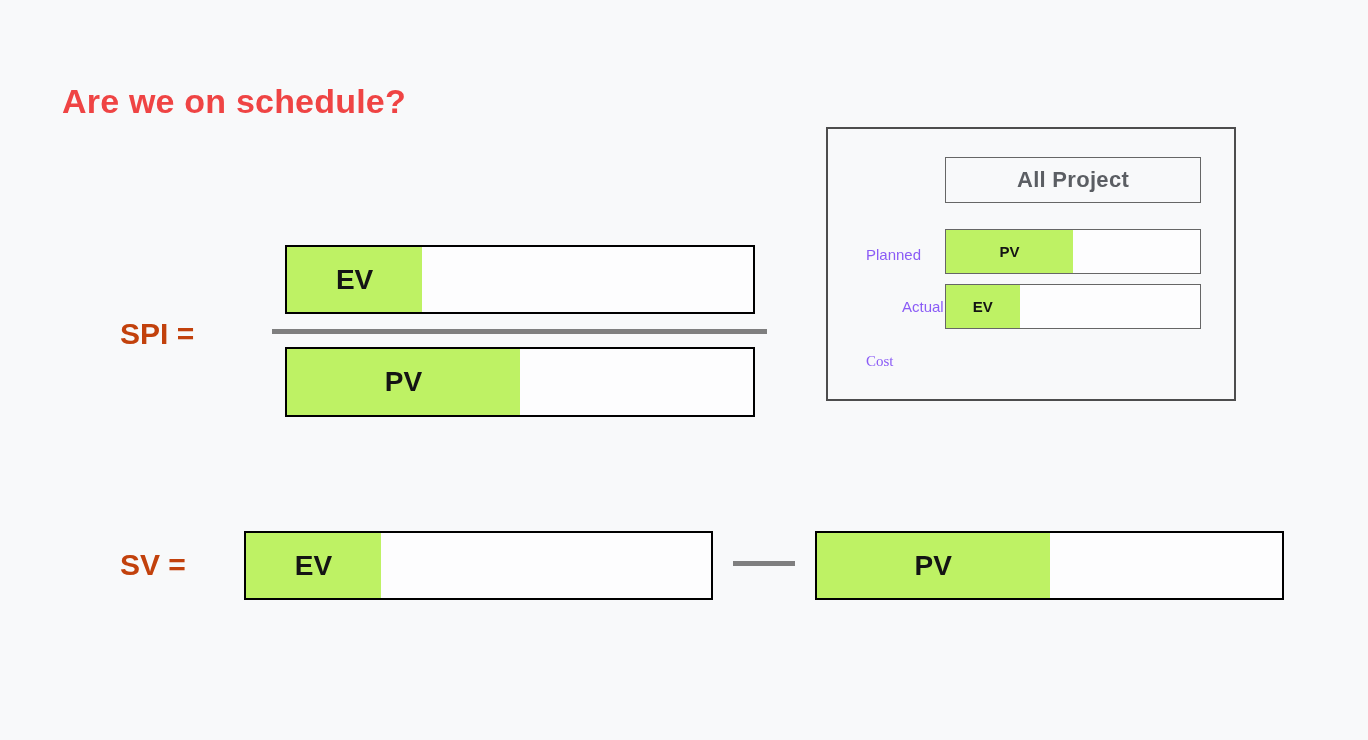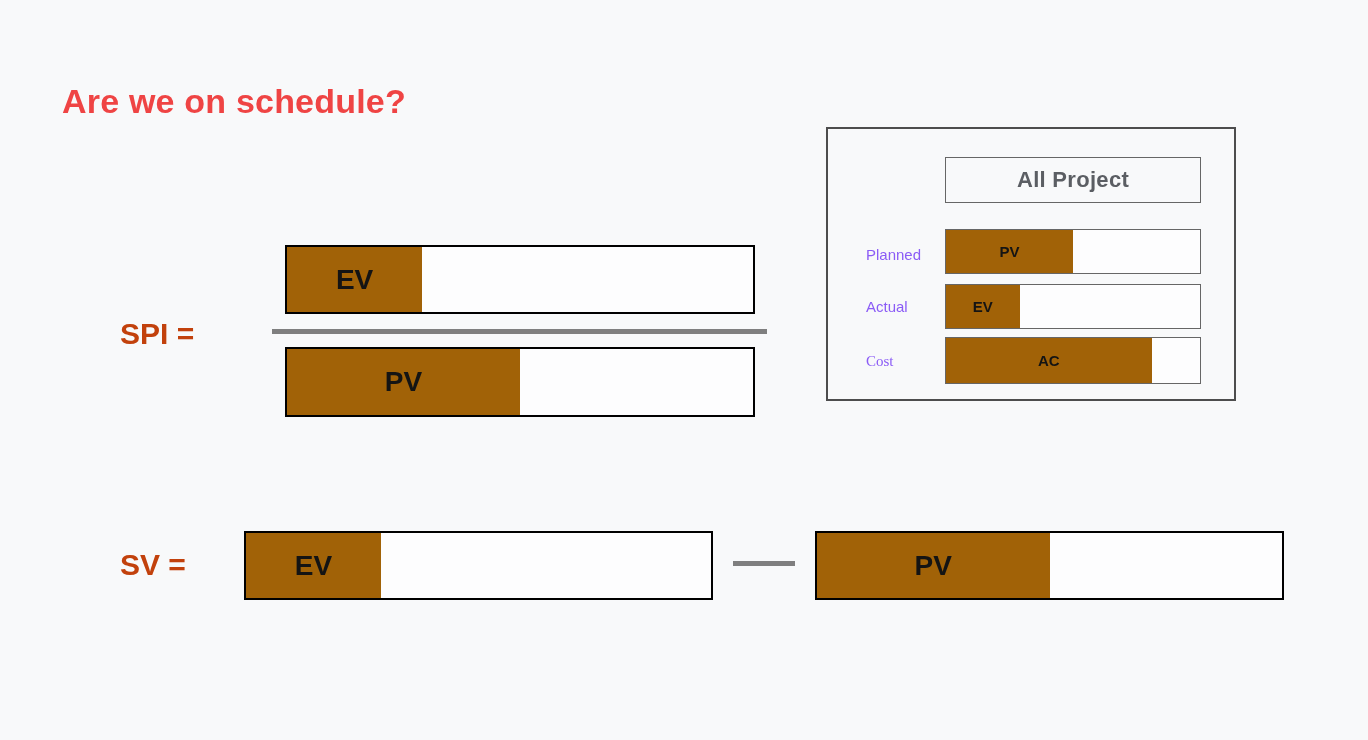--- a/index.html
+++ b/index.html
@@ -25,21 +25,21 @@
     line-height: 36px;
   }
 
   
   .bar-big {
     background: #fdfdfe;
     border: 2.5px solid #000;
   }
   .bar-fill {
     height: 100%;
-    background: #a16207;
+    background: #bef264;
     display: flex; align-items: center; justify-content: center;
   }
   .bar-big .bar-fill span {
     font-size: 28px; font-weight: bold; color: #141414;
   }
 
   .fraction-bar, .minus-operator {
     background: #7f7f7f;
   }
 
@@ -97,33 +97,28 @@
     <span>All Project</span>
   </div>
 
   <div class="legend-row-label" style="top:117px;">Planned</div>
   <div class="bar-small" style="top:100px; height:45px;">
     <div class="bar-fill" style="width: 50%;">
       <span>PV</span>
     </div>
   </div>
 
-  <div class="legend-row-label" style="top:169px;">Actual</div>
+  <div class="legend-row-label" style="top:169px;margin-left:36px;">Actual</div>
   <div class="bar-small" style="top:155px; height:45px;">
     <div class="bar-fill" style="width: 29%;">
       <span>EV</span>
     </div>
   </div>
 
   <div class="legend-row-label" style="top:223px;font-family:Liberation Serif, serif;">Cost</div>
-  <div class="bar-small" style="top:208px; height:47px;">
-    <div class="bar-fill" style="width: 81%;">
-      <span>AC</span>
-    </div>
-  </div>
 </div>
 
 <div class="abs formula-label" style="left:120px; top:547px;">SV =</div>
 
 <div class="abs bar-big" style="left:244px; top:531px; width:469px; height:69px;">
   <div class="bar-fill" style="width: 29%;">
     <span>EV</span>
   </div>
 </div>
 

